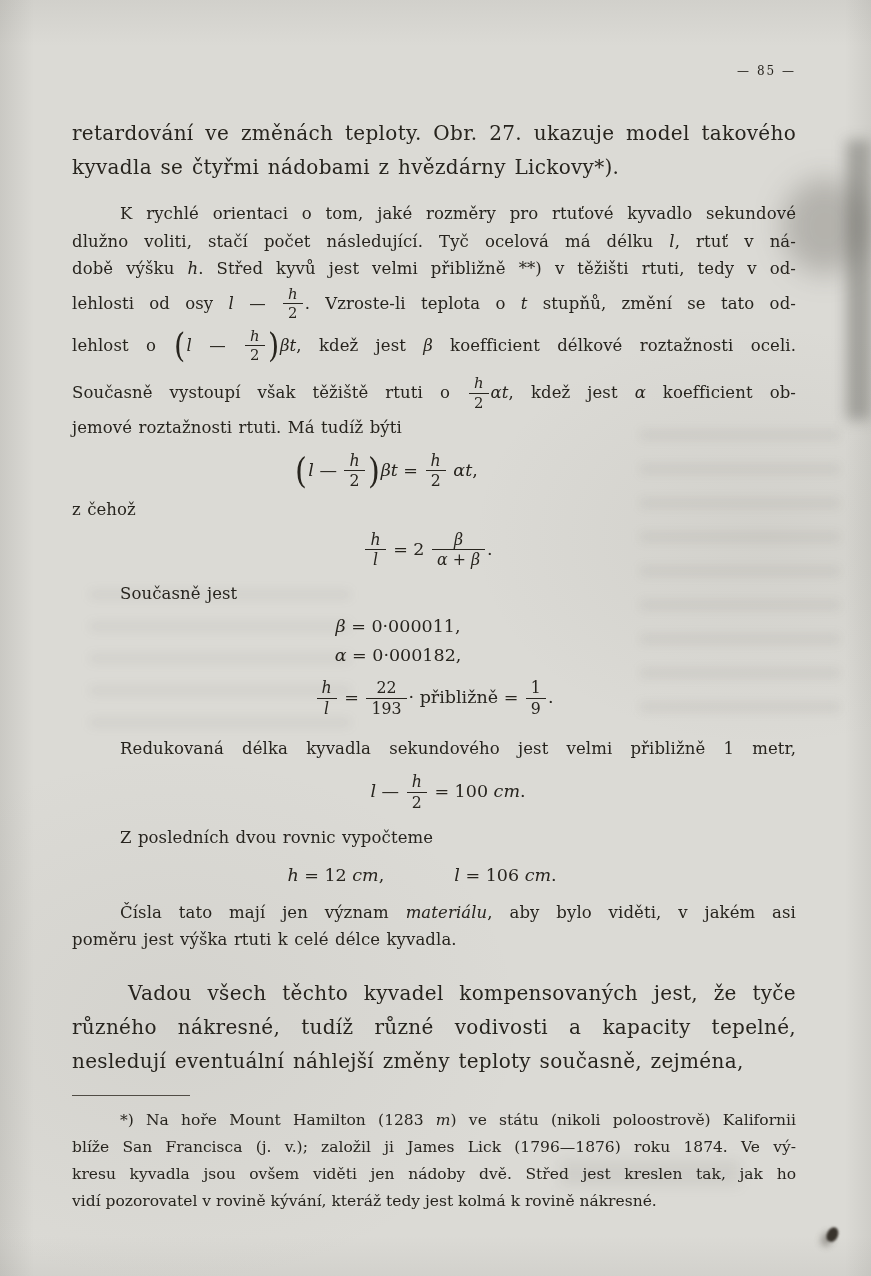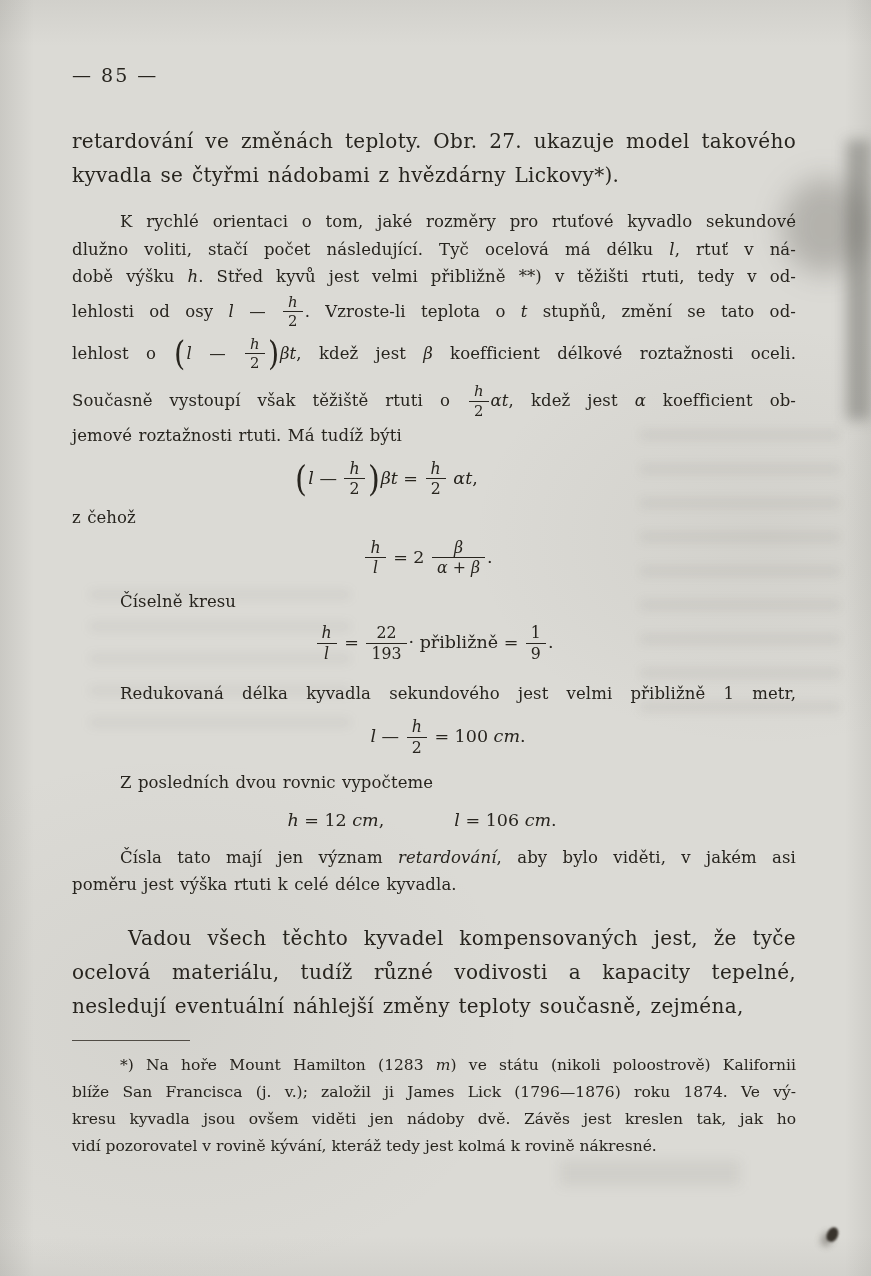--- a/index.html
+++ b/index.html
@@ -23,21 +23,21 @@
   
   .artifact{position:absolute;pointer-events:none;}
   .smudge-a{left:782px;top:178px;width:86px;height:96px;background:rgba(88,86,80,.30);border-radius:50%;filter:blur(14px);}
   .smudge-b{left:846px;top:140px;width:25px;height:280px;background:rgba(70,68,62,.35);filter:blur(7px);}
   .smudge-c{left:640px;top:430px;width:200px;height:300px;background:repeating-linear-gradient(180deg, rgba(120,118,110,.10) 0 10px, transparent 10px 34px);filter:blur(5px);}
   .smudge-d{left:90px;top:590px;width:260px;height:140px;background:repeating-linear-gradient(180deg, rgba(120,118,110,.09) 0 9px, transparent 9px 32px);filter:blur(5px);}
   .smudge-e{left:560px;top:1160px;width:180px;height:26px;background:rgba(120,118,110,.10);filter:blur(6px);}
   .ink-spot{left:827px;top:1227px;width:11px;height:15px;background:#38332c;border-radius:60% 50% 55% 45%;filter:blur(1.2px);transform:rotate(18deg);box-shadow:-4px 6px 6px rgba(80,76,68,.45);}
 
   .content{position:absolute;left:72px;top:0;width:724px;}
-  .page-number{padding-top:64px;text-align:left;font-size:19px;letter-spacing:2px;}
+  .page-number{padding-top:64px;text-align:right;font-size:12px;letter-spacing:2px;}
 
   .block{position:relative;}
   .line{text-align:left;}
   .line.just{text-align:justify;text-align-last:justify;-moz-text-align-last:justify;}
   .line.ind{text-indent:48px;}
   .para.large{font-size:20px;line-height:34px;letter-spacing:.3px;word-spacing:2px;}
   .para.large .line.ind{text-indent:56px;}
   .para.small{font-size:16.5px;line-height:27.5px;letter-spacing:.1px;word-spacing:1px;}
   .para.footnote{font-size:15.5px;line-height:27px;}
   .equation{font-size:17.5px;}
@@ -101,48 +101,52 @@
         <div class="block equation" data-name="equation-balance">
           <div class="line" data-name="text-line"><span class="bigp" data-name="big-paren">(</span><span class="it" data-name="formula-variable">l</span><span class="rm" data-name="text-run"> — </span><span class="frac" data-name="fraction"><span class="num it" data-name="fraction-numerator">h</span><span class="den" data-name="fraction-denominator">2</span></span><span class="bigp" data-name="big-paren">)</span><span class="it" data-name="formula-variable">βt</span><span class="rm" data-name="text-run"> = </span><span class="frac" data-name="fraction"><span class="num it" data-name="fraction-numerator">h</span><span class="den" data-name="fraction-denominator">2</span></span><span class="rm" data-name="text-run"> </span><span class="it" data-name="formula-variable">αt</span><span class="rm" data-name="text-run">,</span></div>
         </div>
         <div class="block para small" data-name="label-z-cehoz">
           <div class="line" data-name="text-line"><span class="rm" data-name="text-run">z čehož</span></div>
         </div>
         <div class="block equation" data-name="equation-ratio">
           <div class="line" data-name="text-line"><span class="frac" data-name="fraction"><span class="num it" data-name="fraction-numerator">h</span><span class="den it" data-name="fraction-denominator">l</span></span><span class="rm" data-name="text-run"> = 2 </span><span class="frac" data-name="fraction"><span class="num it" data-name="fraction-numerator">β</span><span class="den it" data-name="fraction-denominator">α + β</span></span><span class="rm" data-name="text-run">.</span></div>
         </div>
         <div class="block para small" data-name="label-ciselne">
-          <div class="line ind" data-name="text-line"><span class="rm" data-name="text-run">Číselně kresu</span></div>
+          <div class="line ind" data-name="text-line"><span class="rm" data-name="text-run">Současně jest</span></div>
+        </div>
+        <div class="block equation" data-name="equation-coefficients">
+          <div class="line" data-name="text-line"><span class="it" data-name="formula-variable">β</span><span class="rm" data-name="text-run"> = 0·000011,</span></div>
+          <div class="line" data-name="text-line"><span class="it" data-name="formula-variable">α</span><span class="rm" data-name="text-run"> = 0·000182,</span></div>
         </div>
         <div class="block equation" data-name="equation-ratio-numeric">
           <div class="line" data-name="text-line"><span class="frac" data-name="fraction"><span class="num it" data-name="fraction-numerator">h</span><span class="den it" data-name="fraction-denominator">l</span></span><span class="rm" data-name="text-run"> = </span><span class="frac" data-name="fraction"><span class="num" data-name="fraction-numerator">22</span><span class="den" data-name="fraction-denominator">193</span></span><span class="rm" data-name="text-run">· přibližně = </span><span class="frac" data-name="fraction"><span class="num" data-name="fraction-numerator">1</span><span class="den" data-name="fraction-denominator">9</span></span><span class="rm" data-name="text-run">.</span></div>
         </div>
         <div class="block para small" data-name="reduced-length-paragraph">
           <div class="line just ind" data-name="text-line"><span class="rm" data-name="text-run">Redukovaná délka kyvadla sekundového jest velmi přibližně 1 metr,</span></div>
         </div>
         <div class="block equation" data-name="equation-reduced-length">
           <div class="line" data-name="text-line"><span class="it" data-name="formula-variable">l</span><span class="rm" data-name="text-run"> — </span><span class="frac" data-name="fraction"><span class="num it" data-name="fraction-numerator">h</span><span class="den" data-name="fraction-denominator">2</span></span><span class="rm" data-name="text-run"> = 100 </span><span class="it" data-name="formula-variable">cm</span><span class="rm" data-name="text-run">.</span></div>
         </div>
         <div class="block para small" data-name="last-equations-paragraph">
           <div class="line ind" data-name="text-line"><span class="rm" data-name="text-run">Z posledních dvou rovnic vypočteme</span></div>
         </div>
         <div class="block equation" data-name="equation-results">
           <div class="line" data-name="text-line"><span class="it" data-name="formula-variable">h</span><span class="rm" data-name="text-run"> = 12 </span><span class="it" data-name="formula-variable">cm</span><span class="rm" data-name="text-run">,</span><span class="gap" data-name="equation-gap" style="width: 4em;">&nbsp;</span><span class="it" data-name="formula-variable">l</span><span class="rm" data-name="text-run"> = 106 </span><span class="it" data-name="formula-variable">cm</span><span class="rm" data-name="text-run">.</span></div>
         </div>
         <div class="block para small" data-name="orientacni-paragraph">
-          <div class="line just ind" data-name="text-line"><span class="rm" data-name="text-run">Čísla tato mají jen význam </span><span class="it" data-name="formula-variable">retardování</span><span class="rm" data-name="text-run">, aby bylo viděti, v jakém asi</span></div>
+          <div class="line just ind" data-name="text-line"><span class="rm" data-name="text-run">Čísla tato mají jen význam </span><span class="it" data-name="formula-variable">materiálu</span><span class="rm" data-name="text-run">, aby bylo viděti, v jakém asi</span></div>
           <div class="line" data-name="text-line"><span class="rm" data-name="text-run">poměru jest výška rtuti k celé délce kyvadla.</span></div>
         </div>
         <div class="block para large" data-name="vadou-paragraph">
           <div class="line just ind" data-name="text-line"><span class="rm" data-name="text-run">Vadou všech těchto kyvadel kompensovaných jest, že tyče</span></div>
-          <div class="line just" data-name="text-line"><span class="rm" data-name="text-run">ocelová materiálu, tudíž různé vodivosti a kapacity tepelné,</span></div>
+          <div class="line just" data-name="text-line"><span class="rm" data-name="text-run">různého nákresné, tudíž různé vodivosti a kapacity tepelné,</span></div>
           <div class="line" data-name="text-line"><span class="rm" data-name="text-run">nesledují eventuální náhlejší změny teploty současně, zejména,</span></div>
         </div>
         <div class="fn-rule" data-name="footnote-rule"></div>
         <div class="block para footnote" data-name="footnote-1">
           <div class="line just ind" data-name="text-line"><span class="rm" data-name="text-run">*) Na hoře Mount Hamilton (1283 </span><span class="it" data-name="formula-variable">m</span><span class="rm" data-name="text-run">) ve státu (nikoli poloostrově) Kalifornii</span></div>
           <div class="line just" data-name="text-line"><span class="rm" data-name="text-run">blíže San Francisca (j. v.); založil ji James Lick (1796—1876) roku 1874. Ve vý-</span></div>
-          <div class="line just" data-name="text-line"><span class="rm" data-name="text-run">kresu kyvadla jsou ovšem viděti jen nádoby dvě. Závěs jest kreslen tak, jak ho</span></div>
+          <div class="line just" data-name="text-line"><span class="rm" data-name="text-run">kresu kyvadla jsou ovšem viděti jen nádoby dvě. Střed jest kreslen tak, jak ho</span></div>
           <div class="line" data-name="text-line"><span class="rm" data-name="text-run">vidí pozorovatel v rovině kývání, kteráž tedy jest kolmá k rovině nákresné.</span></div>
         </div>
       </div>
   </div>
 </div>
 
 </body></html>

